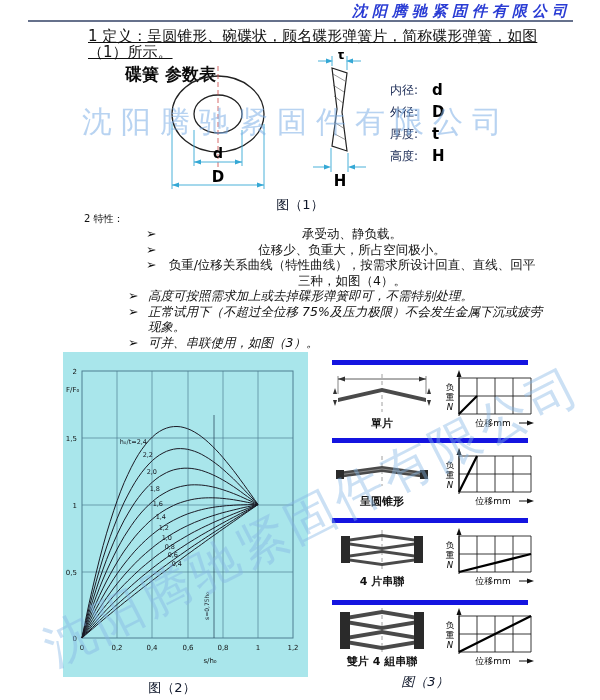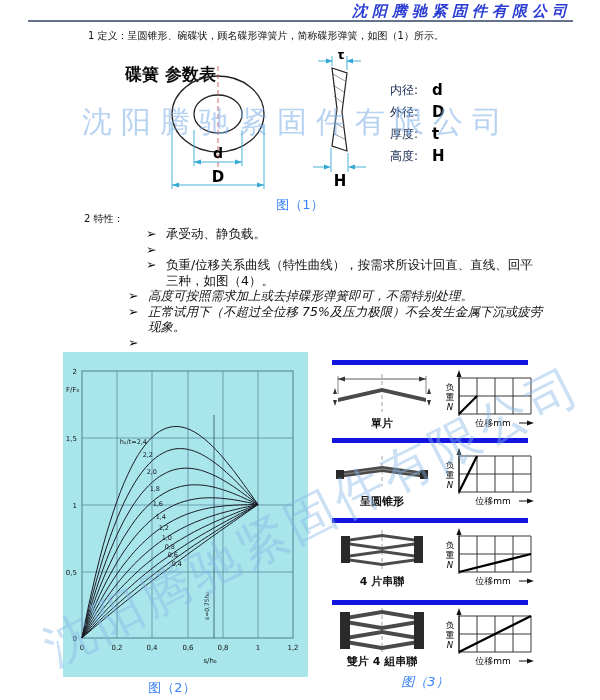--- a/index.html
+++ b/index.html
@@ -2,28 +2,28 @@
 <html><head>
 <meta charset="utf-8">
 <style>
   html,body{margin:0;padding:0;background:#fff;}
   #page{position:relative;width:600px;height:700px;background:#fff;overflow:hidden;
         font-family:"DejaVu Sans","Liberation Sans",sans-serif;color:#111;border-radius:30px;}
   .hdr{position:absolute;top:2px;right:28px;font-size:15px;font-weight:bold;font-style:italic;
        color:#2a3cd4;letter-spacing:5px;white-space:nowrap;}
   .hdr-rule{position:absolute;top:20px;left:28px;width:545px;height:0;
             border-top:2px solid #66718c;}
-  .para{position:absolute;top:28px;left:88px;width:470px;font-size:10px;line-height:16px;}
-  .caption{position:absolute;font-size:13px;text-align:center;color:#3b82f6;}
+  .para{position:absolute;top:28px;left:88px;width:470px;font-size:15px;line-height:16px;text-decoration:underline;}
+  .caption{position:absolute;font-size:13px;text-align:center;color:#0f172a;}
   .feat-head{position:absolute;top:212px;left:84px;font-size:10px;}
   .bullets{position:absolute;top:226px;left:0;width:560px;font-size:12.5px;line-height:15.5px;}
   .b-item{display:flex;}
   .b-item .mk{flex:0 0 20px;color:#111;}
   .lv1{padding-left:146px;}
-  .lv1 .tx{width:372px;}
+  .lv1 .tx{width:372px;text-align:center;}
   .lv2{padding-left:128px;}
   .lv2 .tx{width:398px;font-style:italic;}
   .chart2{position:absolute;left:63px;top:352px;width:245px;height:325px;background:#a9e6eb;}
   .wm1{position:absolute;top:102px;left:82px;width:460px;font-size:30px;letter-spacing:9px;
        color:rgba(125,175,230,0.55);white-space:nowrap;pointer-events:none;z-index:6;}
   .wm2{position:absolute;top:618px;left:48px;font-size:50px;letter-spacing:4px;
        color:rgba(130,180,228,0.42);white-space:nowrap;pointer-events:none;z-index:6;
        transform:rotate(-27deg);transform-origin:0 50%;}
   .divbar{position:absolute;left:332px;width:196px;height:5px;background:#1414e0;}
   .f3row{position:absolute;left:330px;width:205px;height:66px;}
@@ -116,35 +116,37 @@
   <div class="caption" style="top:196px;left:270px;width:60px;">图（1）</div>
 
   <div class="feat-head">2 特性：</div>
   <div class="bullets">
     <div class="b-item lv1">
       <span class="mk">➢</span>
       <span class="tx">承受动、静负载。</span>
       </div>
     <div class="b-item lv1">
       <span class="mk">➢</span>
+      <span class="tx">位移少、负重大，所占空间极小。</span>
       </div>
     <div class="b-item lv1">
       <span class="mk">➢</span>
       <span class="tx">负重/位移关系曲线（特性曲线），按需求所设计回直、直线、回平三种，如图（4）。</span>
       </div>
     <div class="b-item lv2">
       <span class="mk">➢</span>
       <span class="tx">高度可按照需求加上或去掉碟形弹簧即可，不需特别处理。</span>
       </div>
     <div class="b-item lv2">
       <span class="mk">➢</span>
       <span class="tx">正常试用下（不超过全位移 75%及压力极限）不会发生金属下沉或疲劳现象。</span>
       </div>
     <div class="b-item lv2">
       <span class="mk">➢</span>
+      <span class="tx">可并、串联使用，如图（3）。</span>
       </div>
   </div>
 
   <div class="chart2">
     <svg width="245" height="325" viewBox="0 0 245 325">
 
       <g stroke="#4f7f92" stroke-width="0.7">
         <rect x="19" y="19" width="211" height="267" fill="none" stroke-width="1"></rect>
         <line x1="54" y1="19" x2="54" y2="286"></line>
         <line x1="89" y1="19" x2="89" y2="286"></line>

